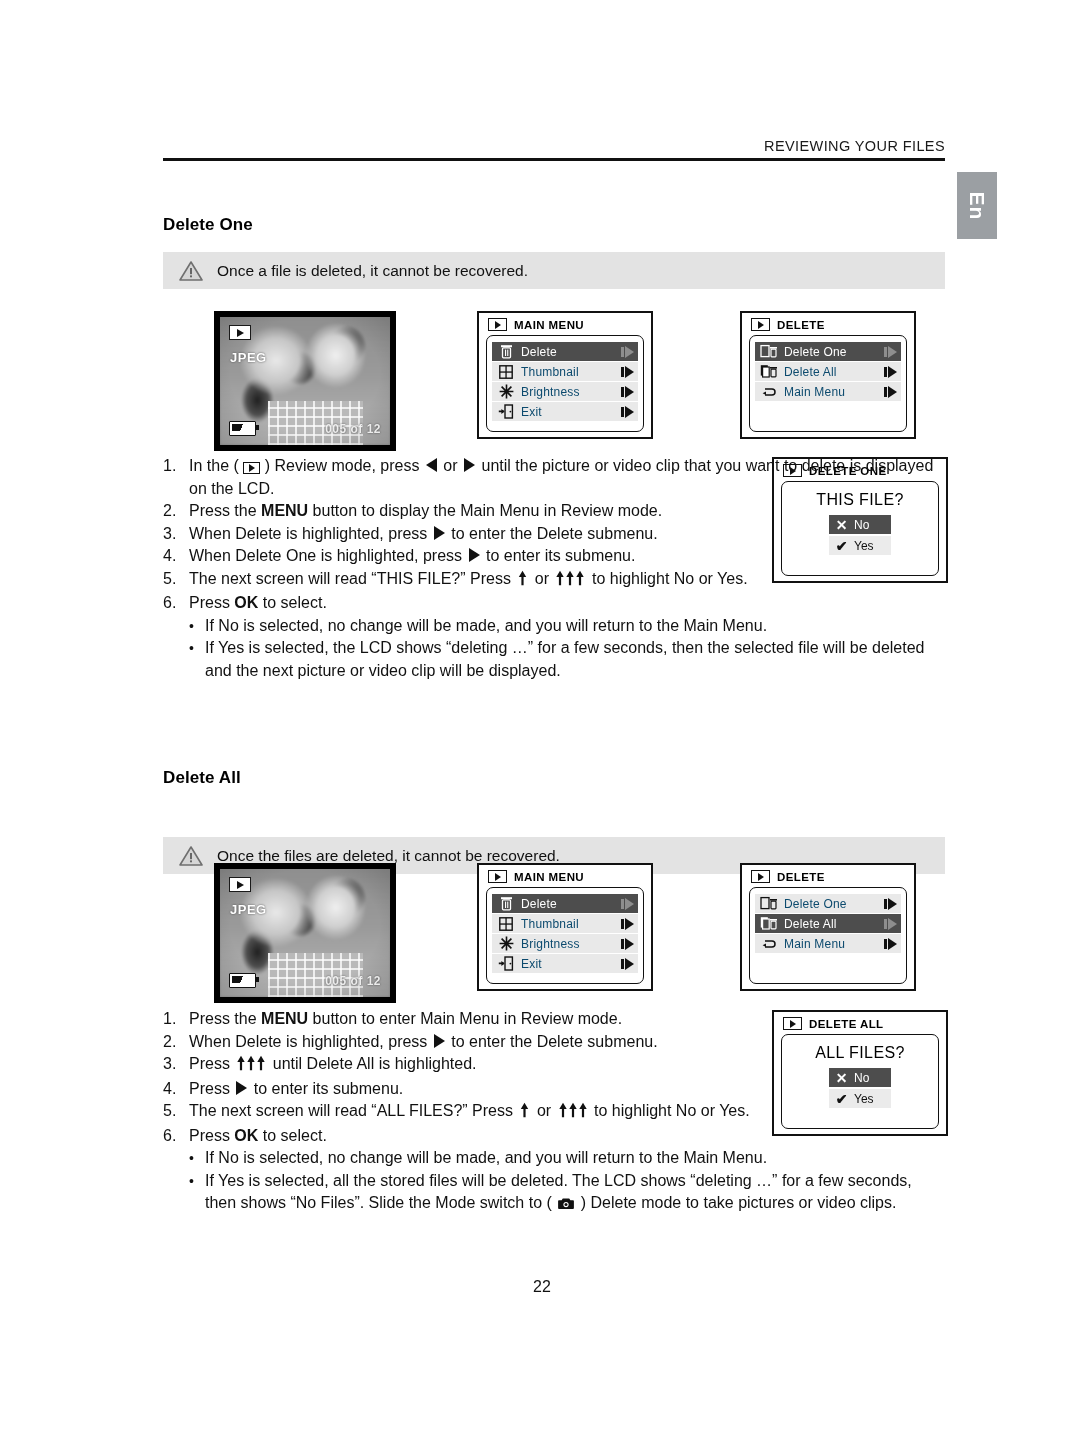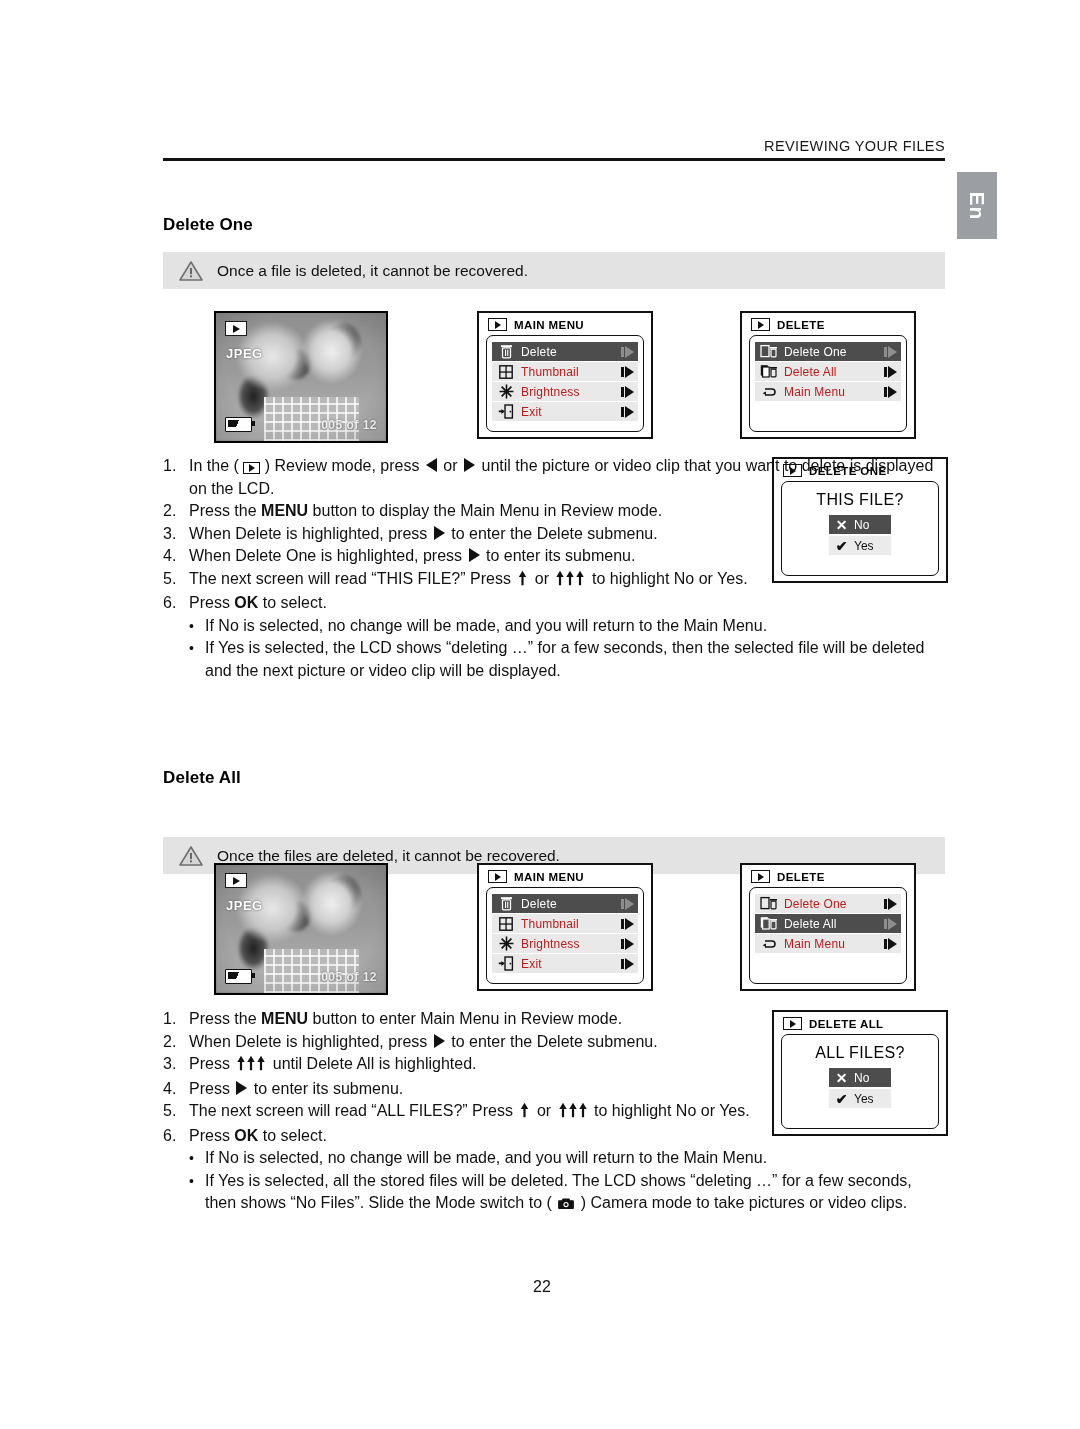--- a/index.html
+++ b/index.html
@@ -118,21 +118,21 @@
   #fig-row-one { top: 305px; }
   #fig-row-all { top: 857px; }
 
   
   .lcd-photo {
     position: absolute;
     left: 51px;
     top: 6px;
     width: 170px;
     height: 128px;
-    border: 2px solid #000000;
+    border: 6px solid #000000;
     overflow: hidden;
     background: #8d8d8d;
   }
   .photo-bg {
     position: absolute;
     inset: 0;
     background:
       radial-gradient(ellipse 30% 38% at 33% 34%, #e8e8e8 0%, #c6c6c6 45%, rgba(160,160,160,0) 72%),
       radial-gradient(ellipse 24% 34% at 68% 30%, #efefef 0%, #cfcfcf 45%, rgba(160,160,160,0) 75%),
       radial-gradient(ellipse 12% 16% at 47% 40%, #2b2b2b 0%, #555 60%, rgba(120,120,120,0) 85%),
@@ -284,21 +284,21 @@
   }
   .menu-row.selected { background: #4d4d4d; }
   .menu-row .m-ico {
     width: 20px; height: 15px;
     flex: 0 0 auto;
     display: flex; align-items: center; justify-content: center;
     margin-right: 5px;
   }
   .menu-row .m-label {
     font-size: 12px;
-    color: #b91c1c;
+    color: #0c4a6e;
     letter-spacing: .2px;
     flex: 1 1 auto;
   }
   .menu-row.selected .m-label { color: #ffffff; }
   .m-arrow {
     flex: 0 0 auto;
     display: flex;
     align-items: center;
     margin-right: 4px;
   }
@@ -1008,21 +1008,21 @@
       <span class="bul-dot">•</span>
       <span class="bul-txt">
         <span>If Yes is selected, all the stored files will be deleted. The LCD shows “deleting …” for a few seconds, then shows “No Files”. Slide the Mode switch to (</span>
         <span class="g-cam">
           <svg width="16" height="14" viewBox="0 0 16 14">
             <path d="M1 4.2 h2.6 l1.2 -1.7 h6.4 l1.2 1.7 H15 a0.9 0.9 0 0 1 0.9 0.9 v7 a0.9 0.9 0 0 1 -0.9 0.9 H1 a0.9 0.9 0 0 1 -0.9 -0.9 v-7 a0.9 0.9 0 0 1 0.9 -0.9 z" fill="#111"></path>
             <circle cx="8" cy="8.6" r="2.6" fill="#ffffff"></circle>
             <circle cx="8" cy="8.6" r="1.5" fill="#111"></circle>
           </svg>
         </span>
-        <span>) Camera mode to take pictures or video clips.</span>
+        <span>) Delete mode to take pictures or video clips.</span>
       </span>
     </div>
 
   </div>
 
   <div class="page-num">22</div>
 
 </div>
 
 </body></html>

